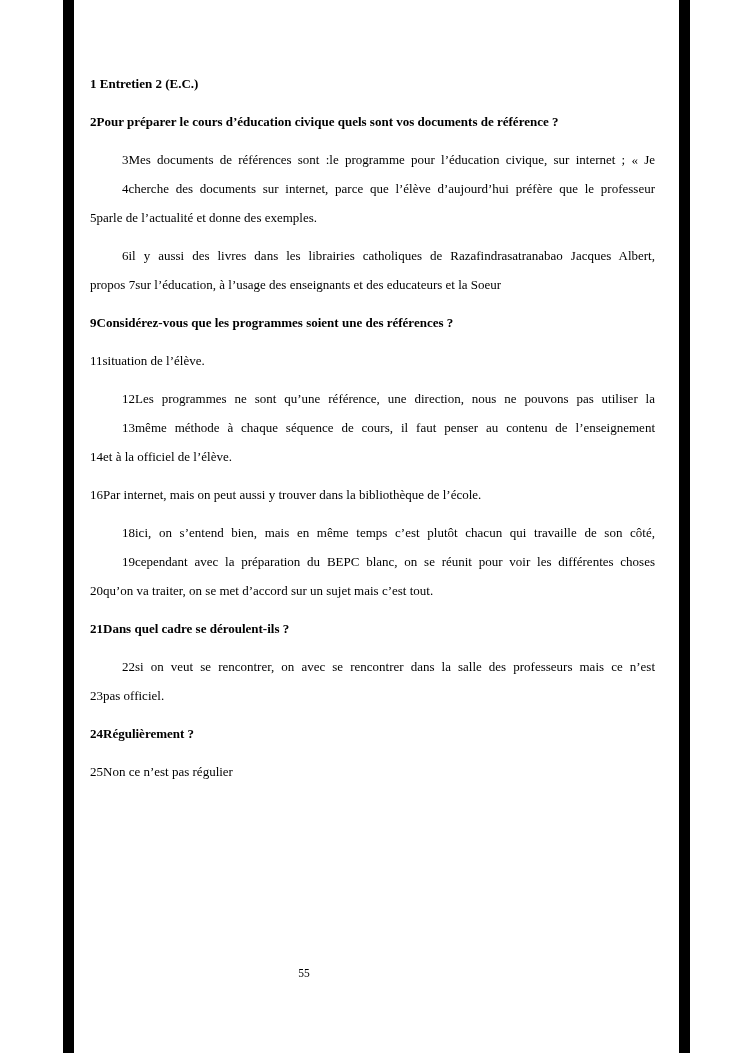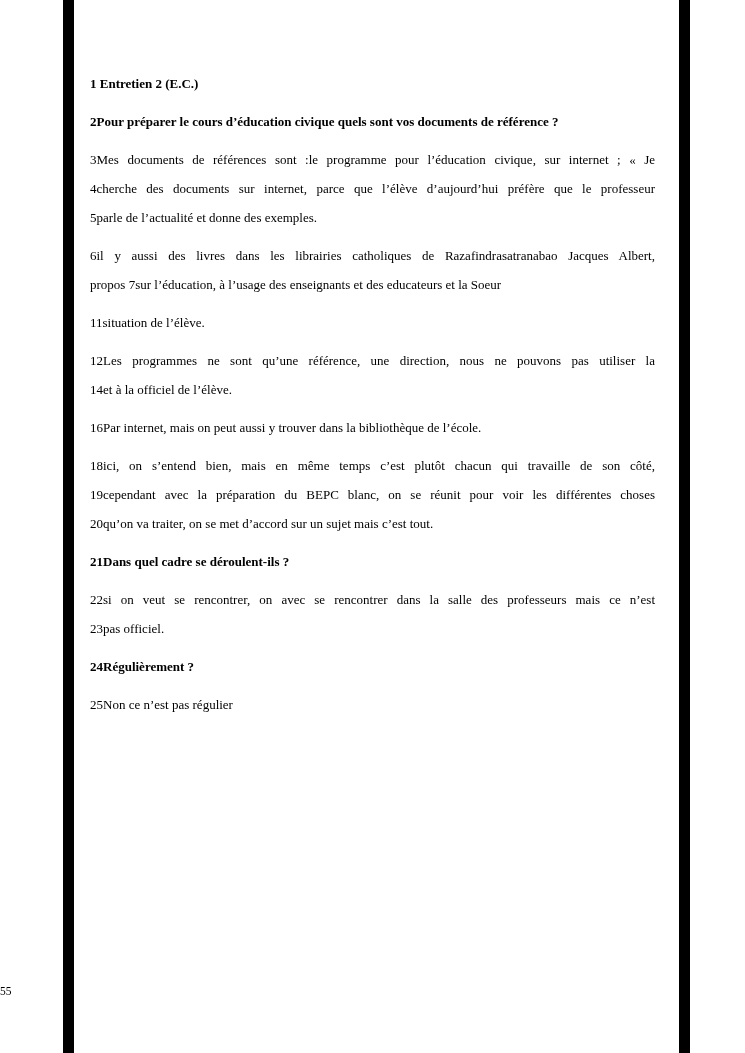--- a/index.html
+++ b/index.html
@@ -30,28 +30,29 @@
     top: 69px;
     width: 565px;
     font-size: 13px;
   }
   .paragraph { margin: 0 0 9px 0; }
   .paragraph.bold { font-weight: bold; }
   .line { line-height: 29px; white-space: normal; }
   .line.just {
     text-align: justify;
     text-align-last: justify;
+    margin-left: 32px;
   }
   .page-number {
     position: absolute;
     top: 967px;
     left: 0;
     width: 608px;
+    text-align: center;
     font-size: 11.5px;
-    margin-top: 18px;
   }
 </style>
 </head>
 <body>
 
 <div class="edge-bar left"></div>
 <div class="edge-bar right"></div>
 
 <div class="content" id="doc-content">
     <div class="paragraph bold">
@@ -62,25 +63,29 @@
     </div>
     <div class="paragraph">
       <div class="line just">3Mes documents de références sont :le programme pour l’éducation civique, sur internet ; « Je</div>
       <div class="line just">4cherche des documents sur internet, parce que l’élève d’aujourd’hui préfère que le professeur</div>
       <div class="line">5parle de l’actualité et donne des exemples.</div>
     </div>
     <div class="paragraph">
       <div class="line just">6il y aussi des livres dans les librairies catholiques de Razafindrasatranabao Jacques Albert,</div>
       <div class="line">propos 7sur l’éducation, à l’usage des enseignants et des educateurs et la Soeur</div>
     </div>
+    <div class="paragraph bold">
+      <div class="line">9Considérez-vous que les programmes soient une des références ?</div>
+    </div>
     <div class="paragraph">
       <div class="line">11situation de l’élève.</div>
     </div>
     <div class="paragraph">
       <div class="line just">12Les programmes ne sont qu’une référence, une direction, nous ne pouvons pas utiliser la</div>
+      <div class="line just">13même méthode à chaque séquence de cours, il faut penser au contenu de l’enseignement</div>
       <div class="line">14et à la officiel de  l’élève.</div>
     </div>
     <div class="paragraph">
       <div class="line">16Par internet, mais on peut aussi y trouver dans la bibliothèque de l’école.</div>
     </div>
     <div class="paragraph">
       <div class="line just">18ici, on s’entend bien, mais en même temps c’est  plutôt chacun qui travaille de son côté,</div>
       <div class="line just">19cependant avec la préparation du BEPC blanc, on se réunit pour voir les différentes choses</div>
       <div class="line">20qu’on va traiter, on se met d’accord sur un sujet mais c’est tout.</div>
     </div>

